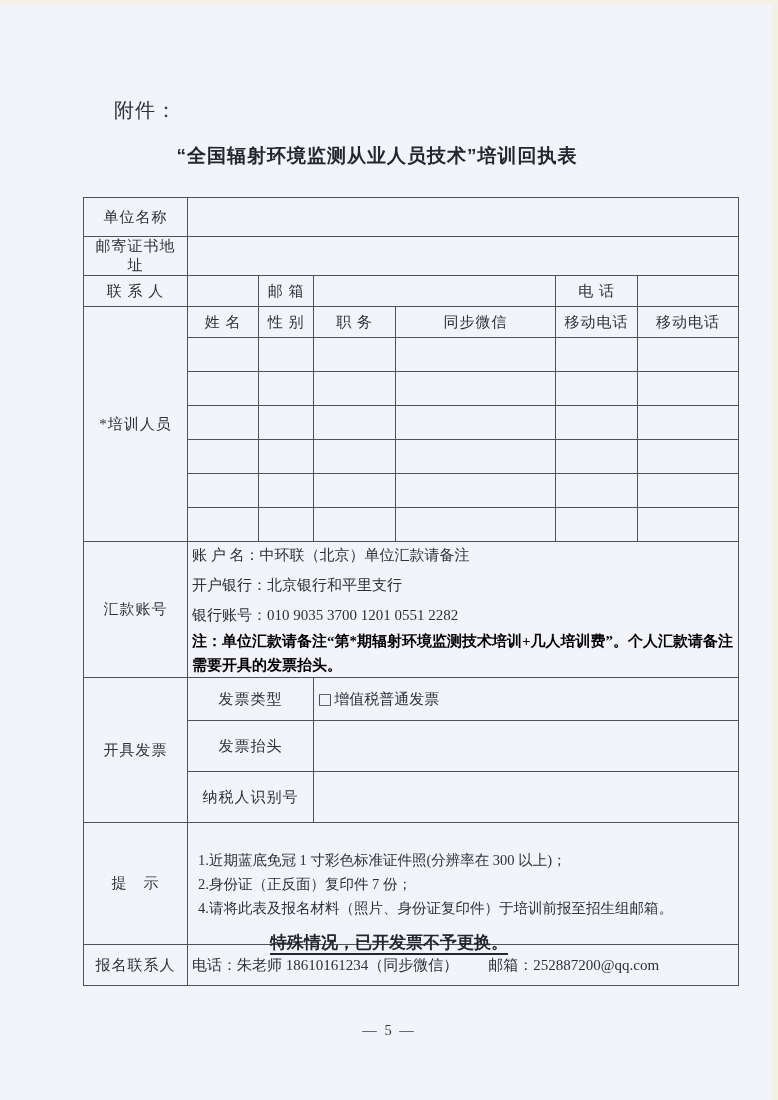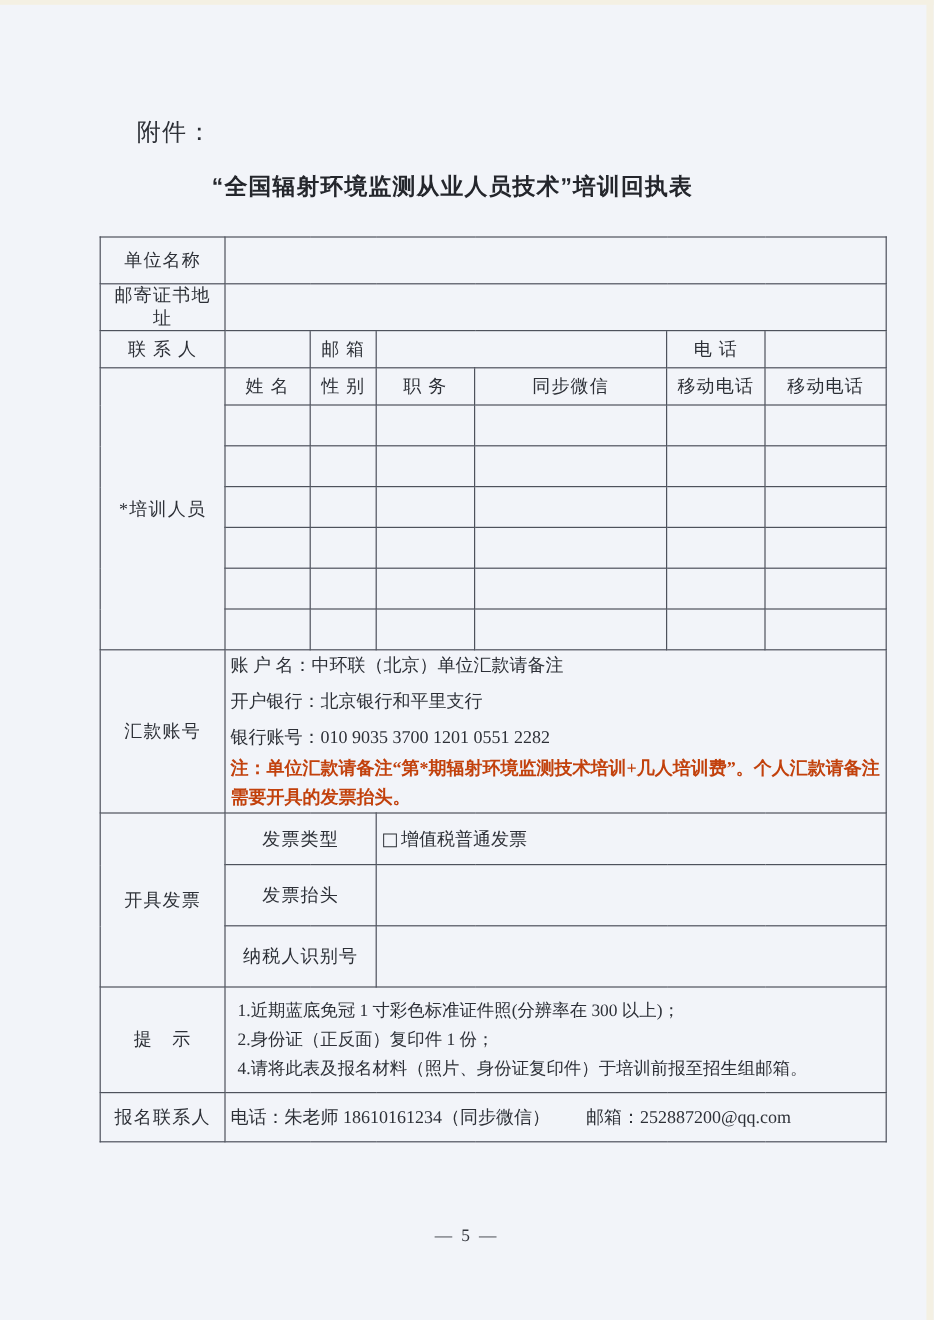--- a/index.html
+++ b/index.html
@@ -28,21 +28,21 @@
     overflow:hidden;
   }
   td.lbl{text-align:center;letter-spacing:1px;}
   td.ctr{text-align:left;}
   td.content{padding:4px 14px;text-align:left;}
   .r1 td{height:38px;} .r2 td{height:33px;text-align:center;} .r3 td{height:30px;}
   .rhead td{height:30px;} .rempty td{height:33px;}
   .rremit td{height:135px;} .rinv1 td{height:42px;} .rinv2 td{height:50px;} .rinv3 td{height:50px;}
   .rtips td{height:79px;} .rcontact td{height:40px;}
   .remit-line{margin:3px 0 8px 0;line-height:1.45;}
-  .remit-note{margin:0;line-height:1.55;font-weight:700;color:#c2410c;}
+  .remit-note{margin:0;line-height:1.55;font-weight:700;color:#000000;}
   .tips-line{line-height:24px;font-size:14.5px;}
   .footer-note{
     position:absolute;left:89px;top:930px;width:600px;text-align:center;
     font-weight:700;font-size:17px;line-height:26px;color:#24262c;
   }
   .footer-note div{
     text-decoration:underline;
     text-decoration-thickness:1.5px;
     text-underline-offset:5px;
   }
@@ -164,29 +164,30 @@
     <tr class="rinv2">
       <td colspan="2" class="lbl">发票抬头</td>
       <td colspan="4"></td>
     </tr>
     <tr class="rinv3">
       <td colspan="2" class="lbl">纳税人识别号</td>
       <td colspan="4"></td>
     </tr>
     <tr class="rtips">
       <td class="lbl">提　示</td>
-      <td colspan="6" class="content" style="padding:4px 10px">
+      <td colspan="6" class="content" style="padding:21px 10px">
         <div class="tips-line">1.近期蓝底免冠 1 寸彩色标准证件照(分辨率在 300 以上)；</div>
-        <div class="tips-line">2.身份证（正反面）复印件 1 份；</div>
+        <div class="tips-line">2.身份证（正反面）复印件 7 份；</div>
         <div class="tips-line">4.请将此表及报名材料（照片、身份证复印件）于培训前报至招生组邮箱。</div>
       </td>
     </tr>
     <tr class="rcontact">
       <td class="lbl">报名联系人</td>
       <td colspan="6" class="content">电话：朱老师 18610161234（同步微信）　　邮箱：252887200@qq.com</td>
     </tr>
   </tbody>
 </table>
 
 <div class="footer-note">
+  <div>特殊情况，已开发票不予更换。</div>
 </div>
 
 <div class="page-number">— 5 —</div>
 
 </body></html>

